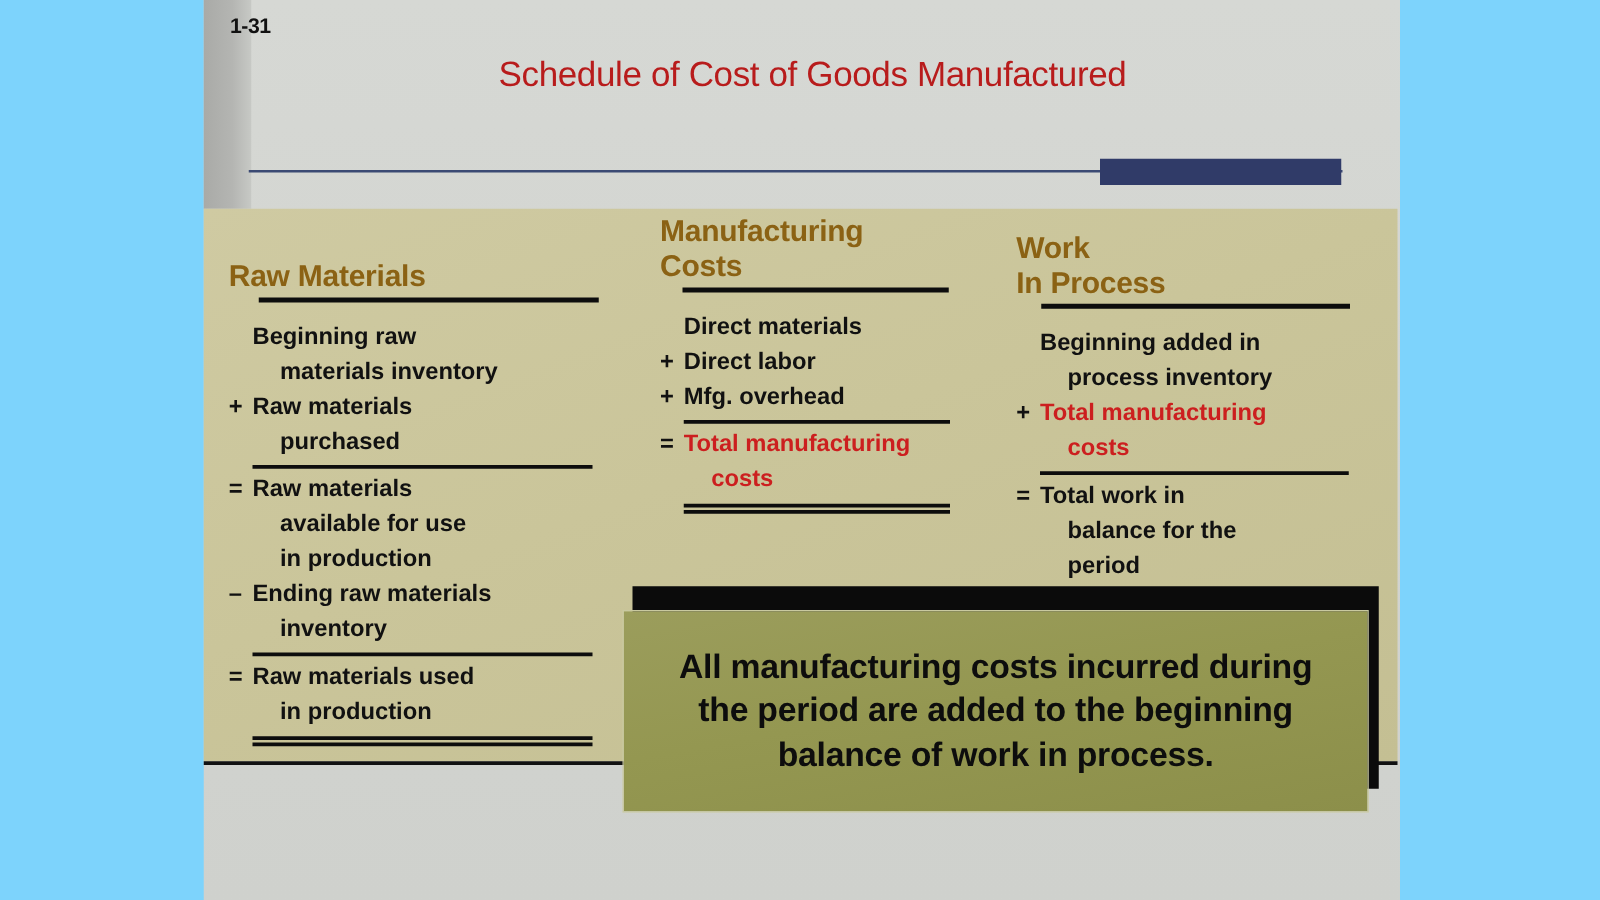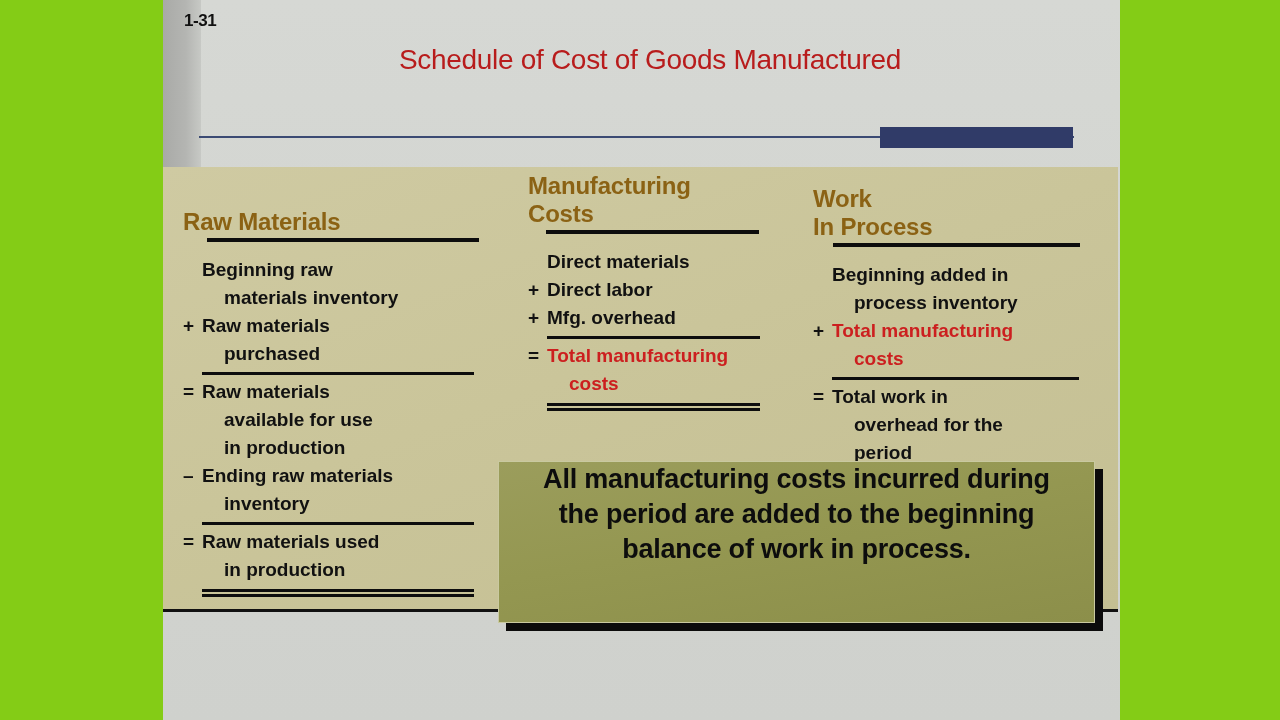--- a/index.html
+++ b/index.html
@@ -1,21 +1,21 @@
 <!DOCTYPE html>
 <html><head>
 <meta charset="utf-8">
 <style>
   * { margin:0; padding:0; box-sizing:border-box; }
   html,body { width:1280px; height:720px; overflow:hidden; background:#000; }
   body { font-family:"Liberation Sans", sans-serif; }
 
   #slide {
     position:absolute; left:0; top:0; width:1280px; height:720px;
-    background:#84cc16;
+    background:#7dd3fc;
   }
 
   
   .page-bg {
     position:absolute; left:163px; top:0px; width:957px; height:720px;
     background:linear-gradient(180deg,#d6d8d4 0%,#d2d4d0 55%,#cfd1cd 100%);
   }
   .left-band {
     position:absolute; left:163px; top:0px; width:38px; height:167px;
     background:linear-gradient(90deg,#a9aaa7 0%,#b4b5b2 60%,#c7c9c5 100%);
@@ -99,24 +99,24 @@
 
   
   .arrow { position:absolute; left:745px; top:320px; width:110px; height:80px; }
 
   
   .callout-shadow {
     position:absolute; left:506px; top:469px; width:597px; height:162px;
     background:#0b0b0b;
   }
   .callout {
-    position:absolute; left:498px; top:461px; width:597px; height:162px;
+    position:absolute; left:498px; top:488px; width:597px; height:162px;
     background:linear-gradient(170deg,#9b9d5c 0%,#949751 45%,#8c8f4a 100%);
     border:1px solid #c9c9a0;
-    display:flex; align-items:flex-start; justify-content:center;
+    display:flex; align-items:center; justify-content:center;
   }
   .callout-text {
     text-align:center; font-size:27px; font-weight:bold; color:#0d0d0d;
     line-height:1.30; padding:0 22px; letter-spacing:-0.2px;
   }
 </style>
 </head>
 <body>
 
 <div id="slide">
@@ -229,21 +229,21 @@
           </div>
           <div class="row cont">
             <div class="txt red">costs</div>
           </div>
           <div class="sum-rule"></div>
           <div class="row">
             <div class="op">=</div>
             <div class="txt">Total work in</div>
           </div>
           <div class="row cont">
-            <div class="txt">overhead for the</div>
+            <div class="txt">balance for the</div>
           </div>
           <div class="row cont">
             <div class="txt">period</div>
           </div>
         </div>
       </div>
 
     <svg class="arrow" viewBox="0 0 110 80" xmlns="http://www.w3.org/2000/svg">
       <line x1="12" y1="68" x2="84" y2="19" stroke="#cc1f1f" stroke-width="4"></line>
       <polygon points="92,13 72,16 82,28" fill="#cc1f1f"></polygon>

